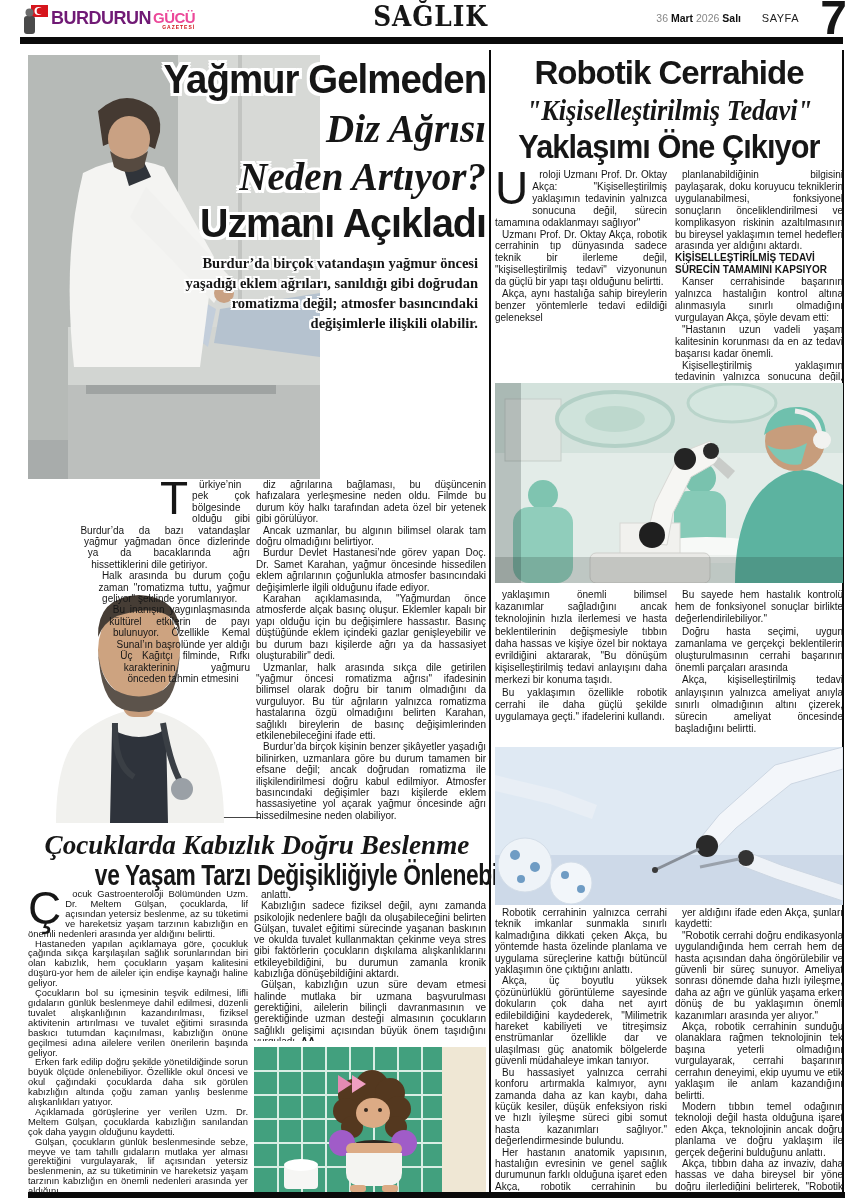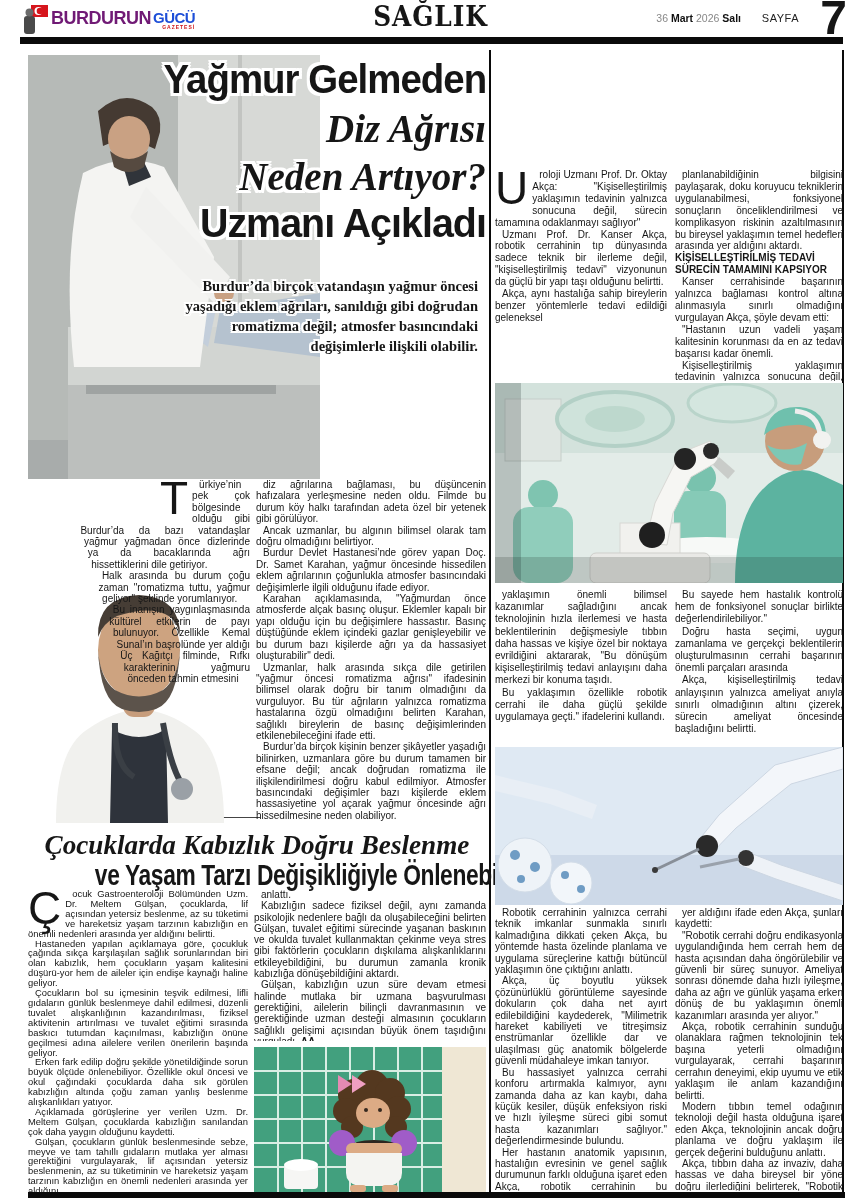--- a/index.html
+++ b/index.html
@@ -2,41 +2,41 @@
 <html><head>
 <meta charset="utf-8">
 <style>
   html,body{margin:0;padding:0;background:#fff;}
   .page{position:relative;width:861px;height:1200px;background:#fff;overflow:hidden;
         font-family:"Liberation Sans",sans-serif;color:#161616;}
   .abs{position:absolute;}
   
   .logo{left:22px;top:3px;height:33px;display:flex;align-items:flex-start;gap:2px;}
   .logo-red{color:#701a75;font-weight:bold;font-size:18px;letter-spacing:-0.5px;line-height:30px;}
-  .logo-red2{color:#1d4ed8;font-weight:bold;font-size:15px;line-height:30px;letter-spacing:-0.5px;}
+  .logo-red2{color:#ec4899;font-weight:bold;font-size:15px;line-height:30px;letter-spacing:-0.5px;}
   .logo-sub{color:#cf1418;font-size:5px;font-weight:bold;letter-spacing:1px;margin-top:-9px;text-align:right;}
   .section-title{left:0;right:0;top:1px;text-align:center;font-family:"DejaVu Serif",serif;
         font-weight:bold;font-size:27px;letter-spacing:1px;transform:scaleX(.92);}
   .date-box{right:120px;top:12px;font-size:10.5px;color:#888;}
   .date-box b{color:#111;}
   .sayfa{right:62px;top:12px;font-size:11px;letter-spacing:.5px;color:#222;}
   .pageno{right:14px;top:-6px;font-size:48px;font-weight:bold;line-height:1;}
   .top-bar{left:20px;top:37px;width:823px;height:7px;background:#0a0a0a;}
   .vrule{width:2px;background:#0a0a0a;}
   .bottom-bar{left:28px;top:1192px;width:817px;height:6px;background:#0a0a0a;}
   .mini-rule{left:165px;top:817px;width:95px;height:1px;background:#444;}
   
   .hl-sans{font-weight:bold;letter-spacing:-1px;}
   .hl-serif{font-family:"Liberation Serif",serif;font-style:italic;font-weight:bold;}
   .fit{display:inline-block;white-space:nowrap;transform:scaleX(var(--sx,1));transform-origin:center;}
   .fit-r{transform-origin:right;}
   .ol3{text-shadow:-3px -3px 0 #fff,-3px 0 0 #fff,-3px 3px 0 #fff,0 -3px 0 #fff,0 3px 0 #fff,
        3px -3px 0 #fff,3px 0 0 #fff,3px 3px 0 #fff,-2px -2px 0 #fff,2px -2px 0 #fff,-2px 2px 0 #fff,2px 2px 0 #fff;}
   .ol2{text-shadow:-2px -2px 0 #fff,-2px 0 0 #fff,-2px 2px 0 #fff,0 -2px 0 #fff,0 2px 0 #fff,
-       2px -2px 0 #fff,2px 0 0 #fff,2px 2px 0 #fff;margin-top:23px;}
+       2px -2px 0 #fff,2px 0 0 #fff,2px 2px 0 #fff;}
   .rain-hl{left:140px;top:55px;width:346px;text-align:right;}
   .rain-hl .l1{font-size:40px;line-height:49px;text-align:right;}
   .rain-hl .l2{font-size:39px;line-height:50px;}
   .rain-hl .l3{font-size:39px;line-height:45px;}
   .rain-hl .l4{font-size:41px;line-height:48px;}
   .lede{left:168px;top:253px;width:310px;font-family:"Liberation Serif",serif;font-weight:bold;
         font-size:14.5px;line-height:20px;text-align:right;}
   .robo-hl{left:495px;top:54px;width:348px;text-align:center;}
   .robo-hl .l1{font-size:33px;line-height:38px;}
   .robo-hl .l2{font-size:30px;line-height:36px;}
@@ -208,31 +208,36 @@
           <circle cx="150" cy="96" r="13" fill="#a05cc8"></circle>
         <ellipse cx="120" cy="100" rx="24" ry="7" fill="#2e2620"></ellipse>
         <rect x="92" y="96" width="56" height="12" rx="6" fill="#dcab85"></rect>
         <path d="M92 106 h56 v20 q0 10 -12 13 h-32 q-12 -3 -12 -13 z" fill="#f4f4f1"></path>
         <rect x="96" y="138" width="16" height="7" rx="3" fill="#dcab85"></rect>
           <rect x="128" y="138" width="16" height="7" rx="3" fill="#dcab85"></rect>
       </svg>
     </div>
   </div>
 
+  <div class="abs robo-hl">
+    <div class="hl-sans l1">Robotik Cerrahide</div>
+    <div class="hl-serif l2"><span class="fit" style="--sx:.88">"Kişiselleştirilmiş Tedavi"</span></div>
+    <div class="hl-sans l3"><span class="fit" style="--sx:.93">Yaklaşımı Öne Çıkıyor</span></div>
+  </div>
 
   <div class="abs cols robo-top">
     <div class="col robo-c1">
       <p class="bp"><span class="dc">Ü</span><span>roloji Uzmanı Prof. Dr. Oktay Akça: "Kişiselleştirilmiş yaklaşımın tedavinin yalnızca sonucuna değil, sürecin tamamına odaklanmayı sağlıyor"</span></p>
-      <p class="bp">Uzmanı Prof. Dr. Kanser Akça, robotik cerrahinin tıp dünyasında sadece teknik bir ilerleme değil, "kişiselleştirilmiş tedavi" vizyonunun da güçlü bir yapı taşı olduğunu belirtti.</p>
+      <p class="bp">Uzmanı Prof. Dr. Oktay Akça, robotik cerrahinin tıp dünyasında sadece teknik bir ilerleme değil, "kişiselleştirilmiş tedavi" vizyonunun da güçlü bir yapı taşı olduğunu belirtti.</p>
       <p class="bp">Akça, aynı hastalığa sahip bireylerin benzer yöntemlerle tedavi edildiği geleneksel</p>
     </div>
     <div class="col robo-c2">
       <p class="bp">planlanabildiğinin bilgisini paylaşarak, doku koruyucu tekniklerin uygulanabilmesi, fonksiyonel sonuçların önceliklendirilmesi ve komplikasyon riskinin azaltılmasının bu bireysel yaklaşımın temel hedefleri arasında yer aldığını aktardı.</p>
       <p class="subhead">KİŞİSELLEŞTİRİLMİŞ TEDAVİ SÜRECİN TAMAMINI KAPSIYOR</p>
-      <p class="bp">Kanser cerrahisinde başarının yalnızca bağlaması kontrol altına alınmasıyla sınırlı olmadığını vurgulayan Akça, şöyle devam etti:</p>
+      <p class="bp">Kanser cerrahisinde başarının yalnızca hastalığın kontrol altına alınmasıyla sınırlı olmadığını vurgulayan Akça, şöyle devam etti:</p>
       <p class="bp">"Hastanın uzun vadeli yaşam kalitesinin korunması da en az tedavi başarısı kadar önemli.</p>
       <p class="bp">Kişiselleştirilmiş yaklaşımın tedavinin yalnızca sonucuna değil, sürecin tamamına odaklanmayı sağlıyor.</p>
     </div>
   </div>
 
   <div class="abs" style="left:495px;top:383px;">
     <svg class="photo" width="348" height="200" viewBox="0 0 348 200">
       <rect width="348" height="200" fill="#e3ece8"></rect>
       <rect width="348" height="70" fill="#d3e2dc"></rect>
       <rect x="10" y="16" width="56" height="62" fill="#dfe6e2" stroke="#c6cec9"></rect>

